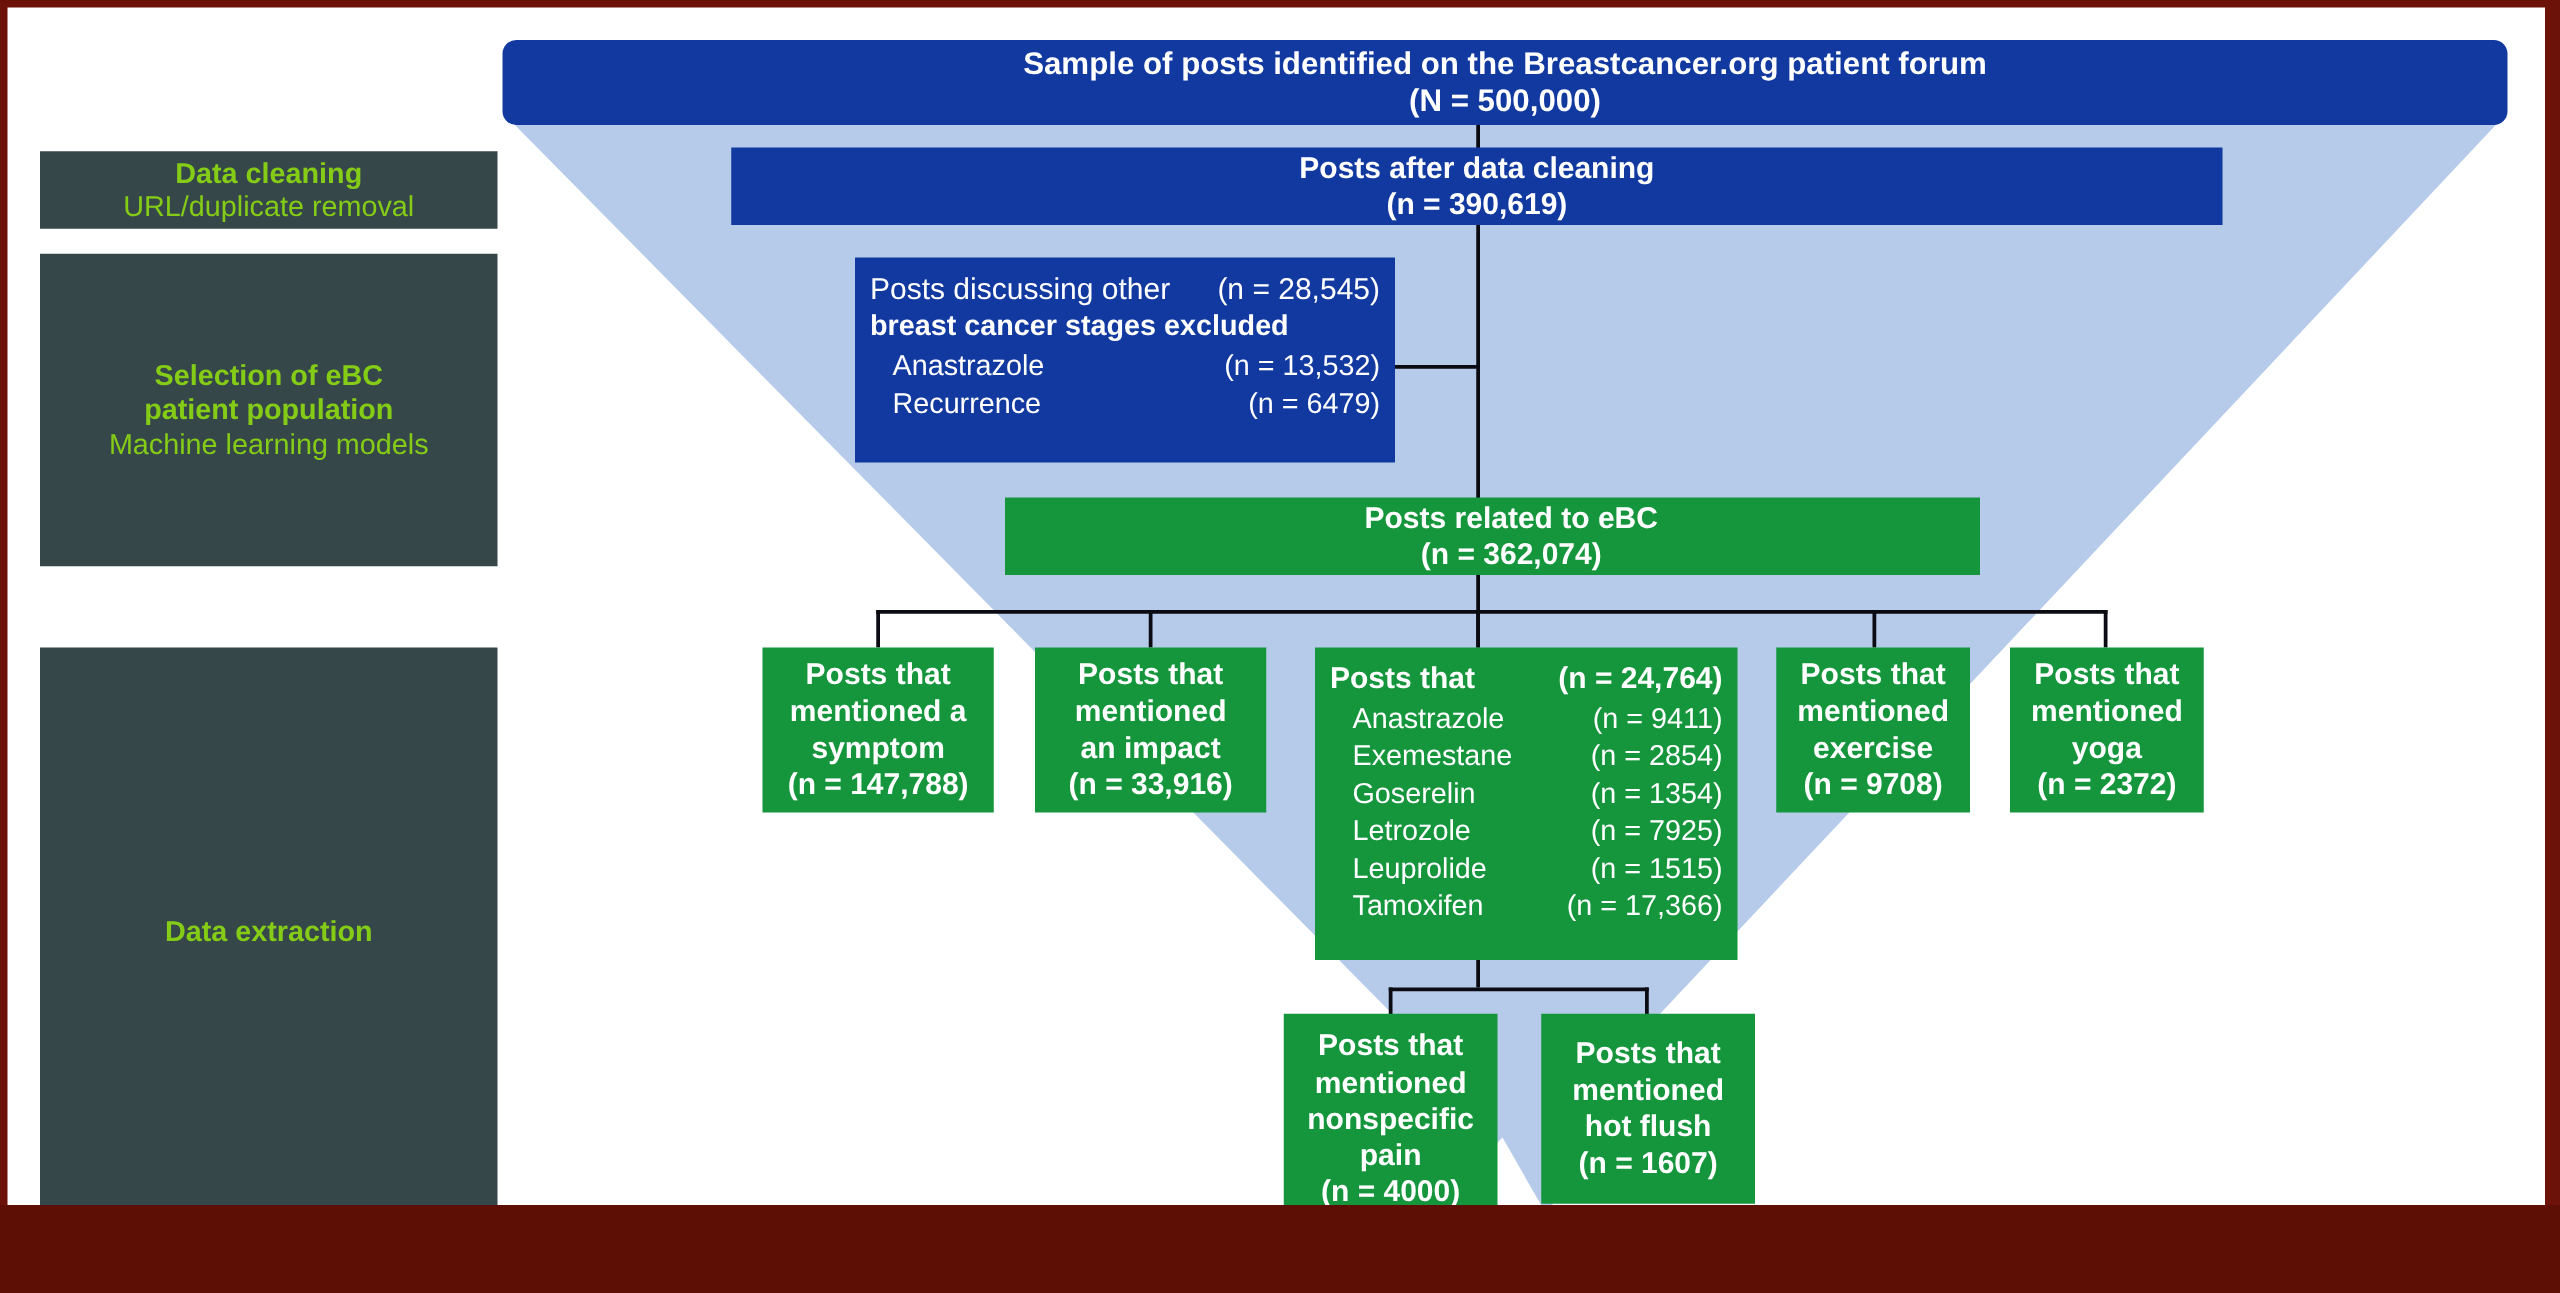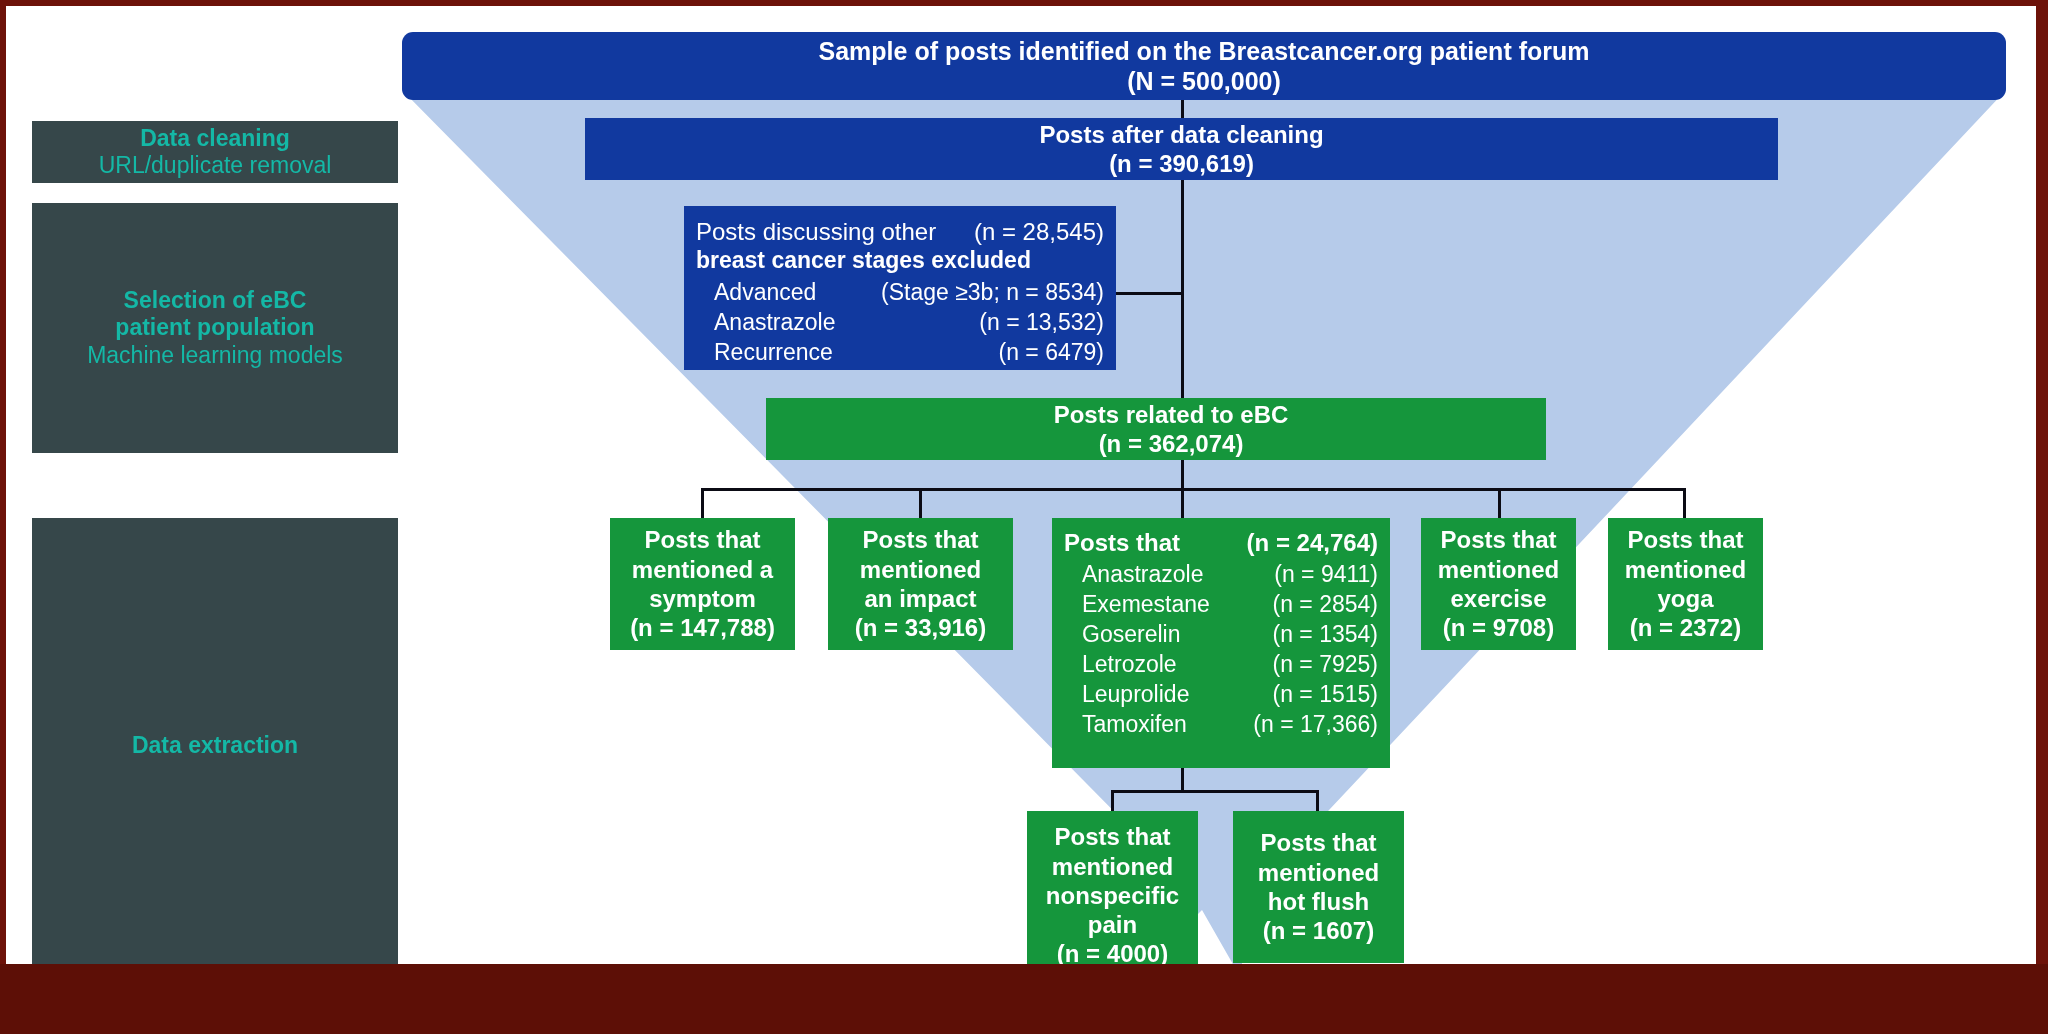--- a/index.html
+++ b/index.html
@@ -27,21 +27,21 @@
     position:absolute;
     left:396px; top:84px;
     width:1604px; height:890px;
     z-index:1;
   }
 
   
   .stage{
     position:absolute;
     background:#36474a;
-    color:#14b8a6;
+    color:#84cc16;
     display:flex;
     flex-direction:column;
     align-items:center;
     justify-content:center;
     text-align:center;
     z-index:4;
   }
   .stage .b{font-weight:bold;font-size:23px;line-height:1.18;}
   .stage .n{font-weight:normal;font-size:23px;line-height:1.18;}
 
@@ -80,21 +80,21 @@
   #box-excluded .hd2{text-align:left;}
   .rowlist{margin-top:3px;}
   .rline{
     display:flex;justify-content:space-between;
     font-size:23px;font-weight:normal;line-height:1.30;
     padding-left:18px;
   }
   .rline .rn{white-space:pre;}
 
   
-  #box-ebc{left:760px; top:392px; width:780px; height:62px;padding-left:30px;}
+  #box-ebc{left:798px; top:392px; width:780px; height:62px;padding-left:30px;}
 
   
   #box-symptom{left:604px; top:512px; width:185px; height:132px;}
   #box-impact {left:822px; top:512px; width:185px; height:132px;}
   #box-exercise{left:1415px; top:512px; width:155px; height:132px;}
   #box-yoga   {left:1602px; top:512px; width:155px; height:132px;}
 
   
   #box-ht{
     left:1046px; top:512px; width:338px; height:250px;
@@ -171,24 +171,20 @@
   </div>
 
   <div class="box blue" id="box-excluded">
     <div class="hdrow" style="display:flex;justify-content:space-between;font-weight:normal;font-size:24px;line-height:1.22;">
       <span>Posts discussing other</span>
       <span>(n = 28,545)</span>
     </div>
     <div class="hd2">breast cancer stages excluded</div>
     <div class="rowlist">
       <div class="rline">
-        <span>Advanced</span>
-        <span class="rn">(Stage ≥3b; n = 8534)</span>
-      </div>
-      <div class="rline">
         <span>Anastrazole</span>
         <span class="rn">(n = 13,532)</span>
       </div>
       <div class="rline">
         <span>Recurrence</span>
         <span class="rn">(n = 6479)</span>
       </div>
     </div>
   </div>
 

